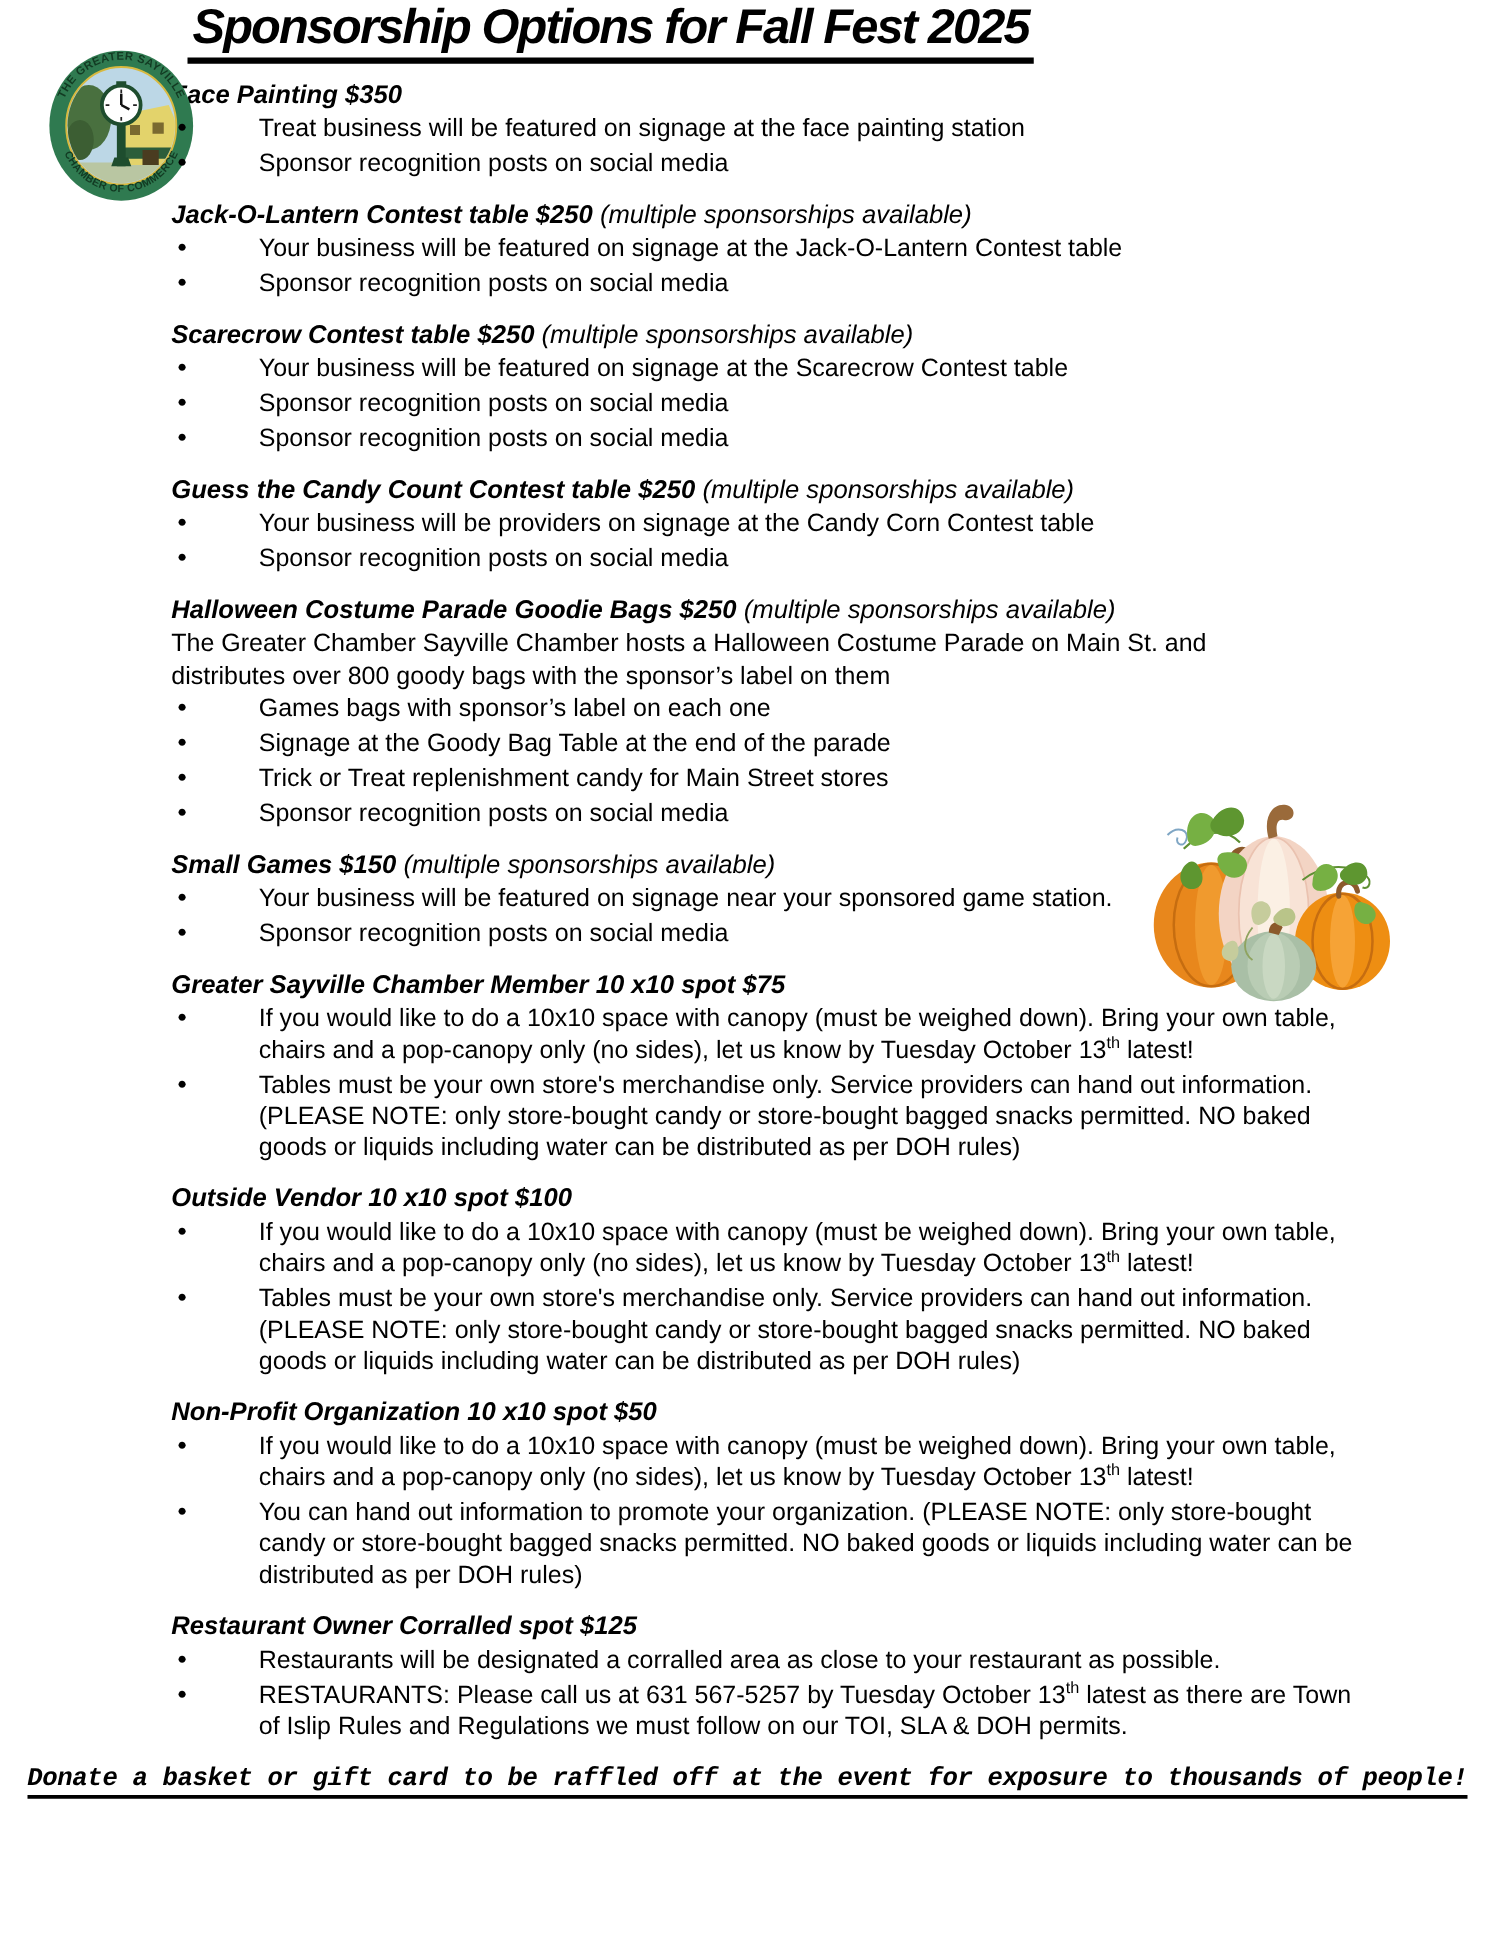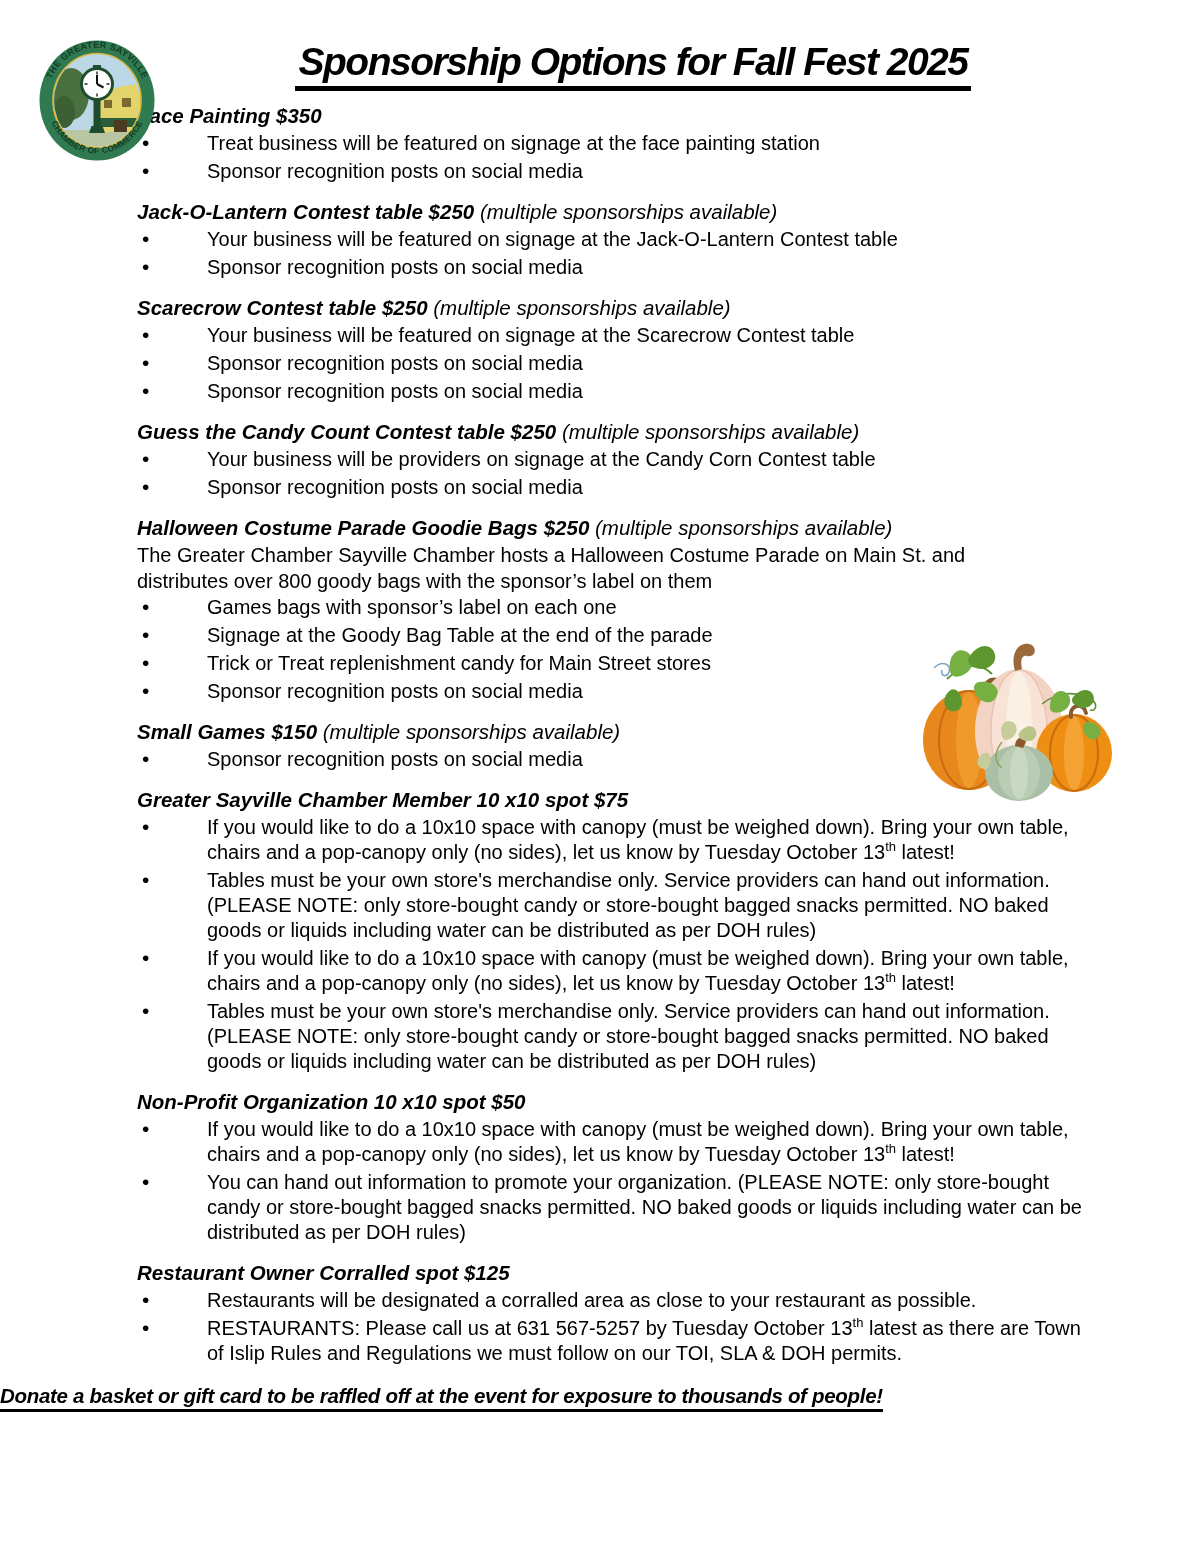--- a/index.html
+++ b/index.html
@@ -10,22 +10,22 @@
     color:#000;
     font-family:"Liberation Sans", sans-serif;
     overflow:hidden;
   }
   
   .logo {
     position:absolute; left:38px; top:40px;
     width:118px; height:121px;
   }
   .header {
-    padding-top:40px; margin-left:150px; margin-right:80px;
-    text-align:center;
+    margin-left:150px; margin-right:80px;
+    text-align:left;
   }
   .title {
     display:inline-block;
     font-size:39px; font-weight:bold; font-style:italic;
     letter-spacing:-1.5px;
     border-bottom:5px solid #000;
     padding:0 4px 2px 4px;
     white-space:nowrap;
   }
   
@@ -51,21 +51,21 @@
     position:absolute; left:5px; top:-1px;
     font-size:21px;
   }
   sup { font-size:13px; line-height:0; }
   
   .pumpkins {
     position:absolute; left:922px; top:634px;
     width:198px; height:170px;
   }
   
-  .donate { text-align:left; margin-top:18px; }
+  .donate { text-align:center; margin-top:18px;font-family:Liberation Mono, monospace; }
   .donate span {
     display:inline-block;
     font-size:20.5px; font-weight:bold; font-style:italic;
     border-bottom:3px solid #000; padding-bottom:1px;
     letter-spacing:-0.3px;
   }
 </style>
 </head>
 <body>
 
@@ -160,33 +160,35 @@
         <li>Games bags with sponsor’s label on each one</li>
         <li>Signage at the Goody Bag Table at the end of the parade</li>
         <li>Trick or Treat replenishment candy for Main Street stores</li>
         <li>Sponsor recognition posts on social media</li>
       </ul>
     </section>
 
     <section>
       <h2 class="sh"><span>Small Games $150</span> <span class="note">(multiple sponsorships available)</span></h2>
       <ul class="blist">
+        <li>Your business will be featured on signage near your sponsored game station.</li>
         <li>Sponsor recognition posts on social media</li>
       </ul>
     </section>
 
     <section>
       <h2 class="sh"><span>Greater Sayville Chamber Member 10 x10 spot $75</span></h2>
       <ul class="blist">
         <li><span>If you would like to do a 10x10 space with canopy (must be weighed down). Bring your own table, chairs and a pop-canopy only (no sides), let us know by Tuesday October 13</span><sup>th</sup><span> latest!</span></li>
         <li>Tables must be your own store's merchandise only. Service providers can hand out information. (PLEASE NOTE: only store-bought candy or store-bought bagged snacks permitted. NO baked goods or liquids including water can be distributed as per DOH rules)</li>
       </ul>
     </section>
 
     <section>
+      <h2 class="sh"><span>Outside Vendor 10 x10 spot $100</span></h2>
       <ul class="blist">
         <li><span>If you would like to do a 10x10 space with canopy (must be weighed down). Bring your own table, chairs and a pop-canopy only (no sides), let us know by Tuesday October 13</span><sup>th</sup><span> latest!</span></li>
         <li>Tables must be your own store's merchandise only. Service providers can hand out information. (PLEASE NOTE: only store-bought candy or store-bought bagged snacks permitted. NO baked goods or liquids including water can be distributed as per DOH rules)</li>
       </ul>
     </section>
 
     <section>
       <h2 class="sh"><span>Non-Profit Organization 10 x10 spot $50</span></h2>
       <ul class="blist">
         <li><span>If you would like to do a 10x10 space with canopy (must be weighed down). Bring your own table, chairs and a pop-canopy only (no sides), let us know by Tuesday October 13</span><sup>th</sup><span> latest!</span></li>

